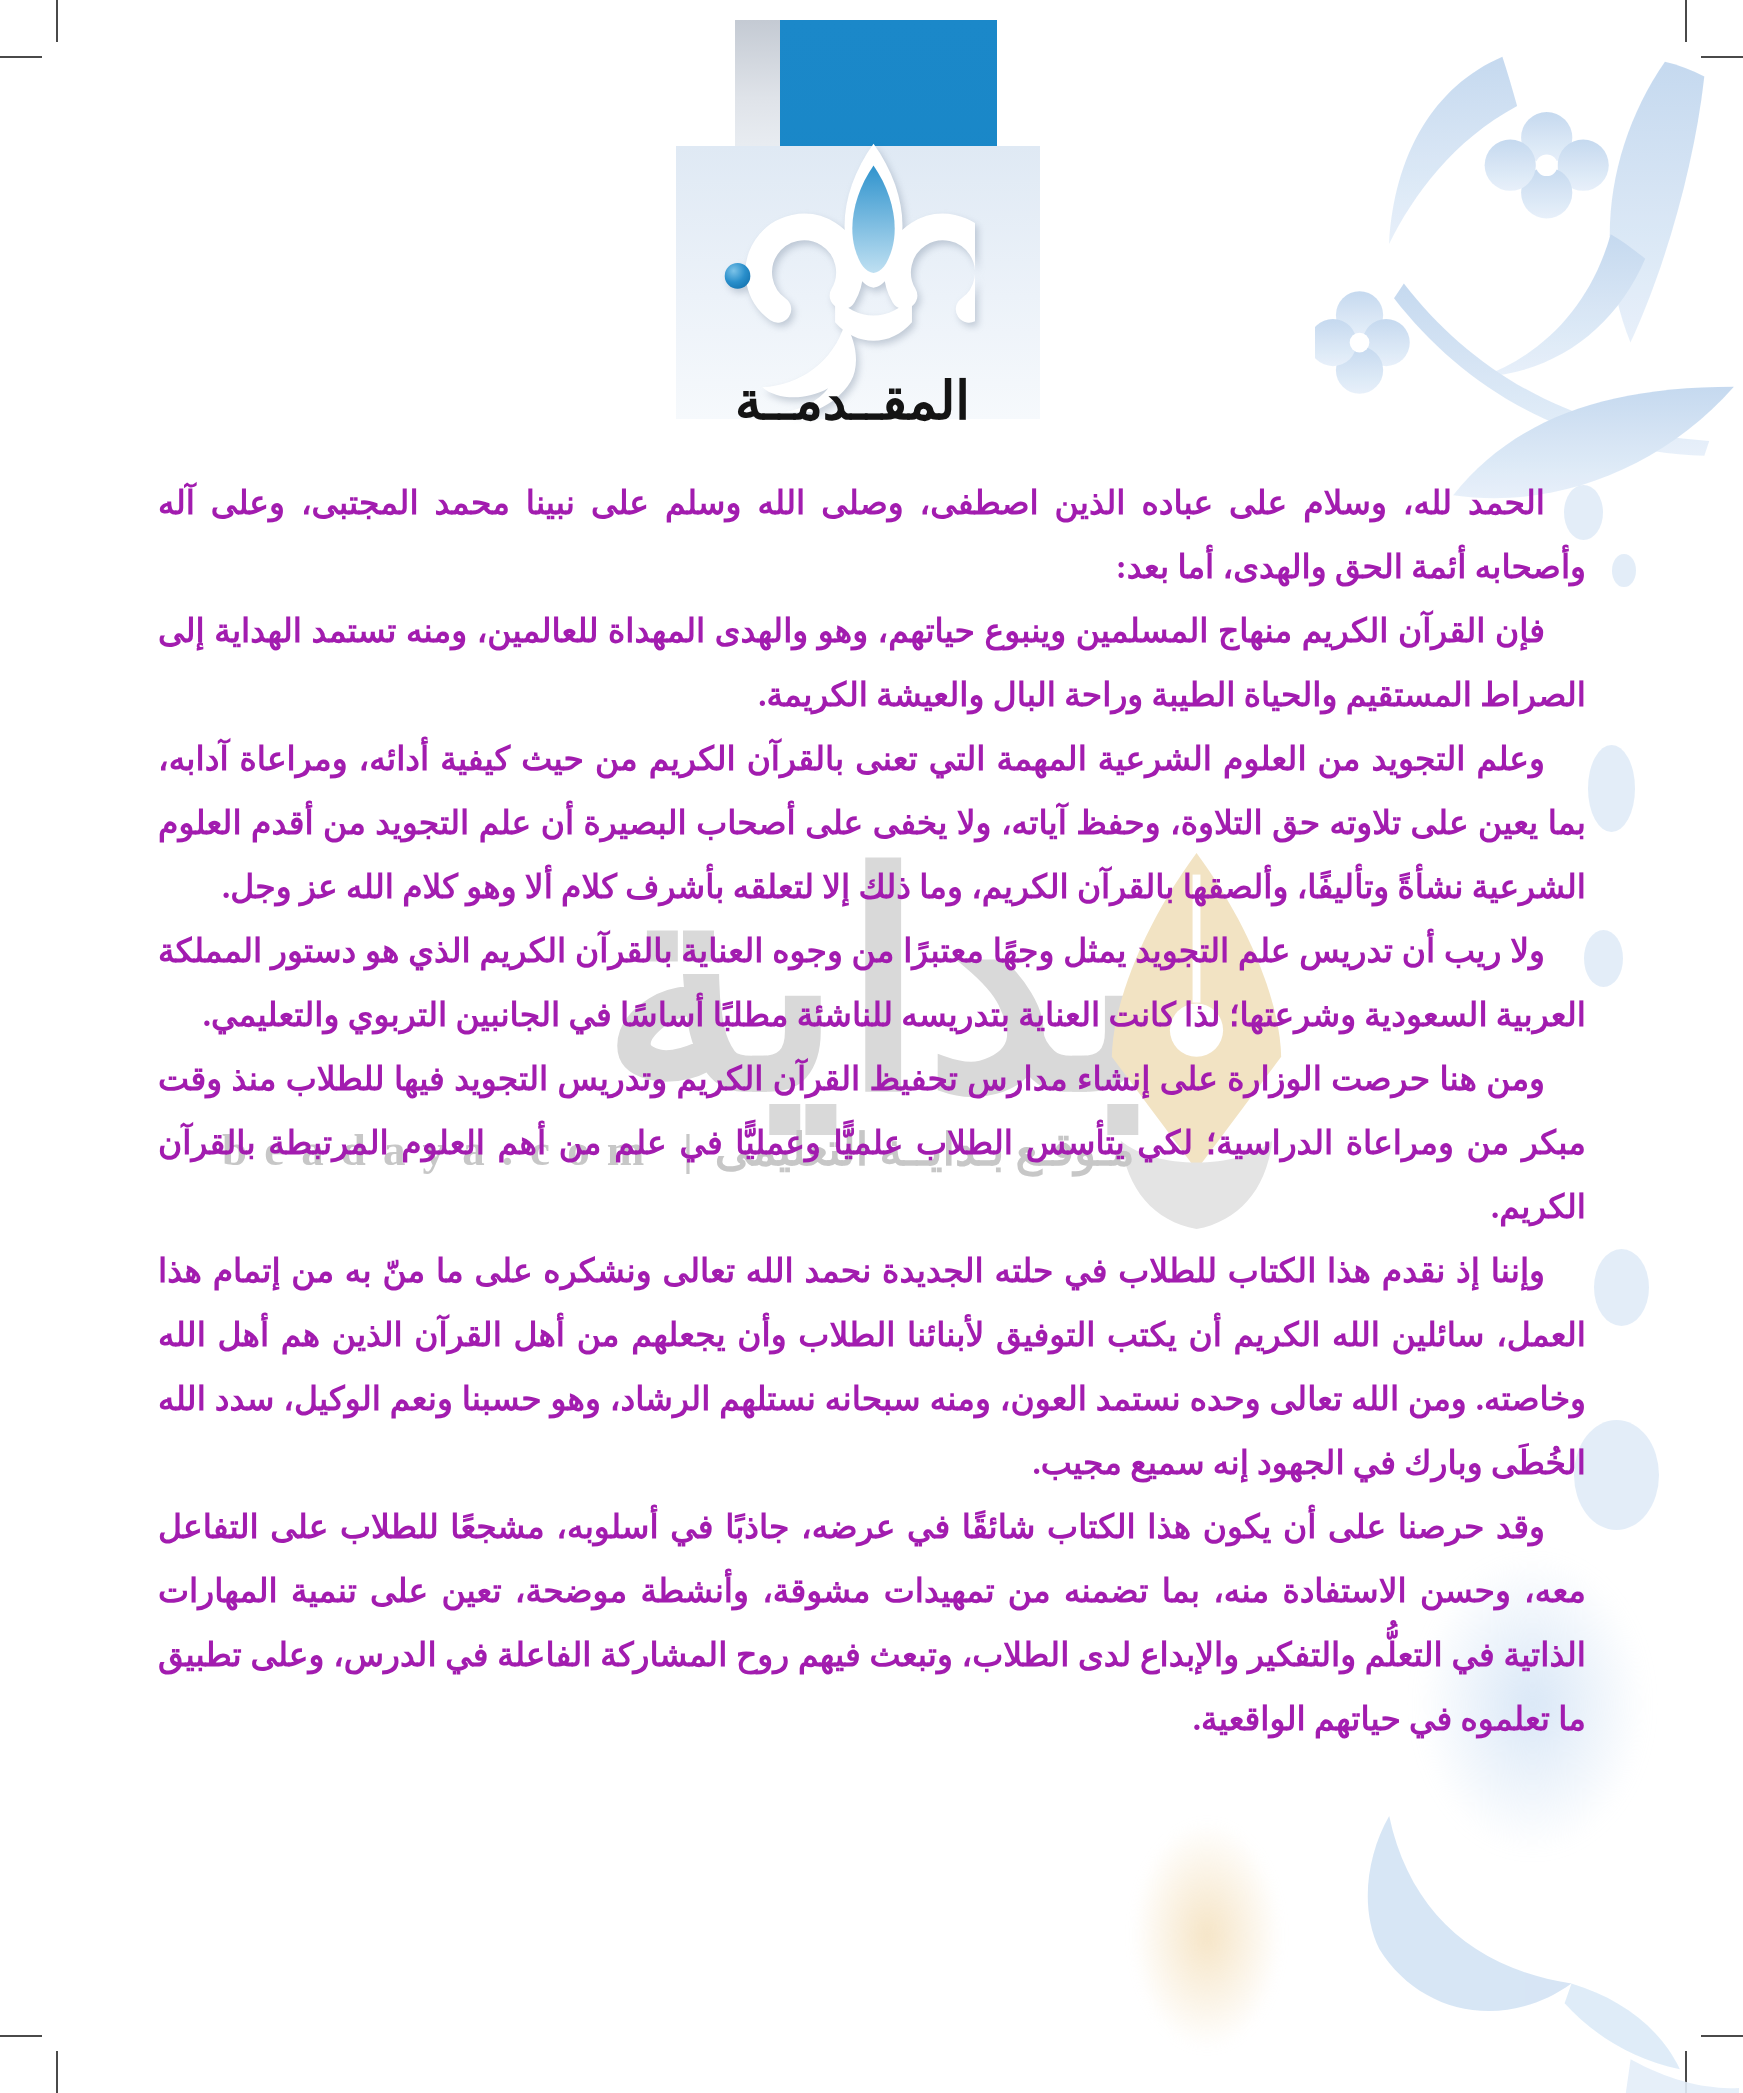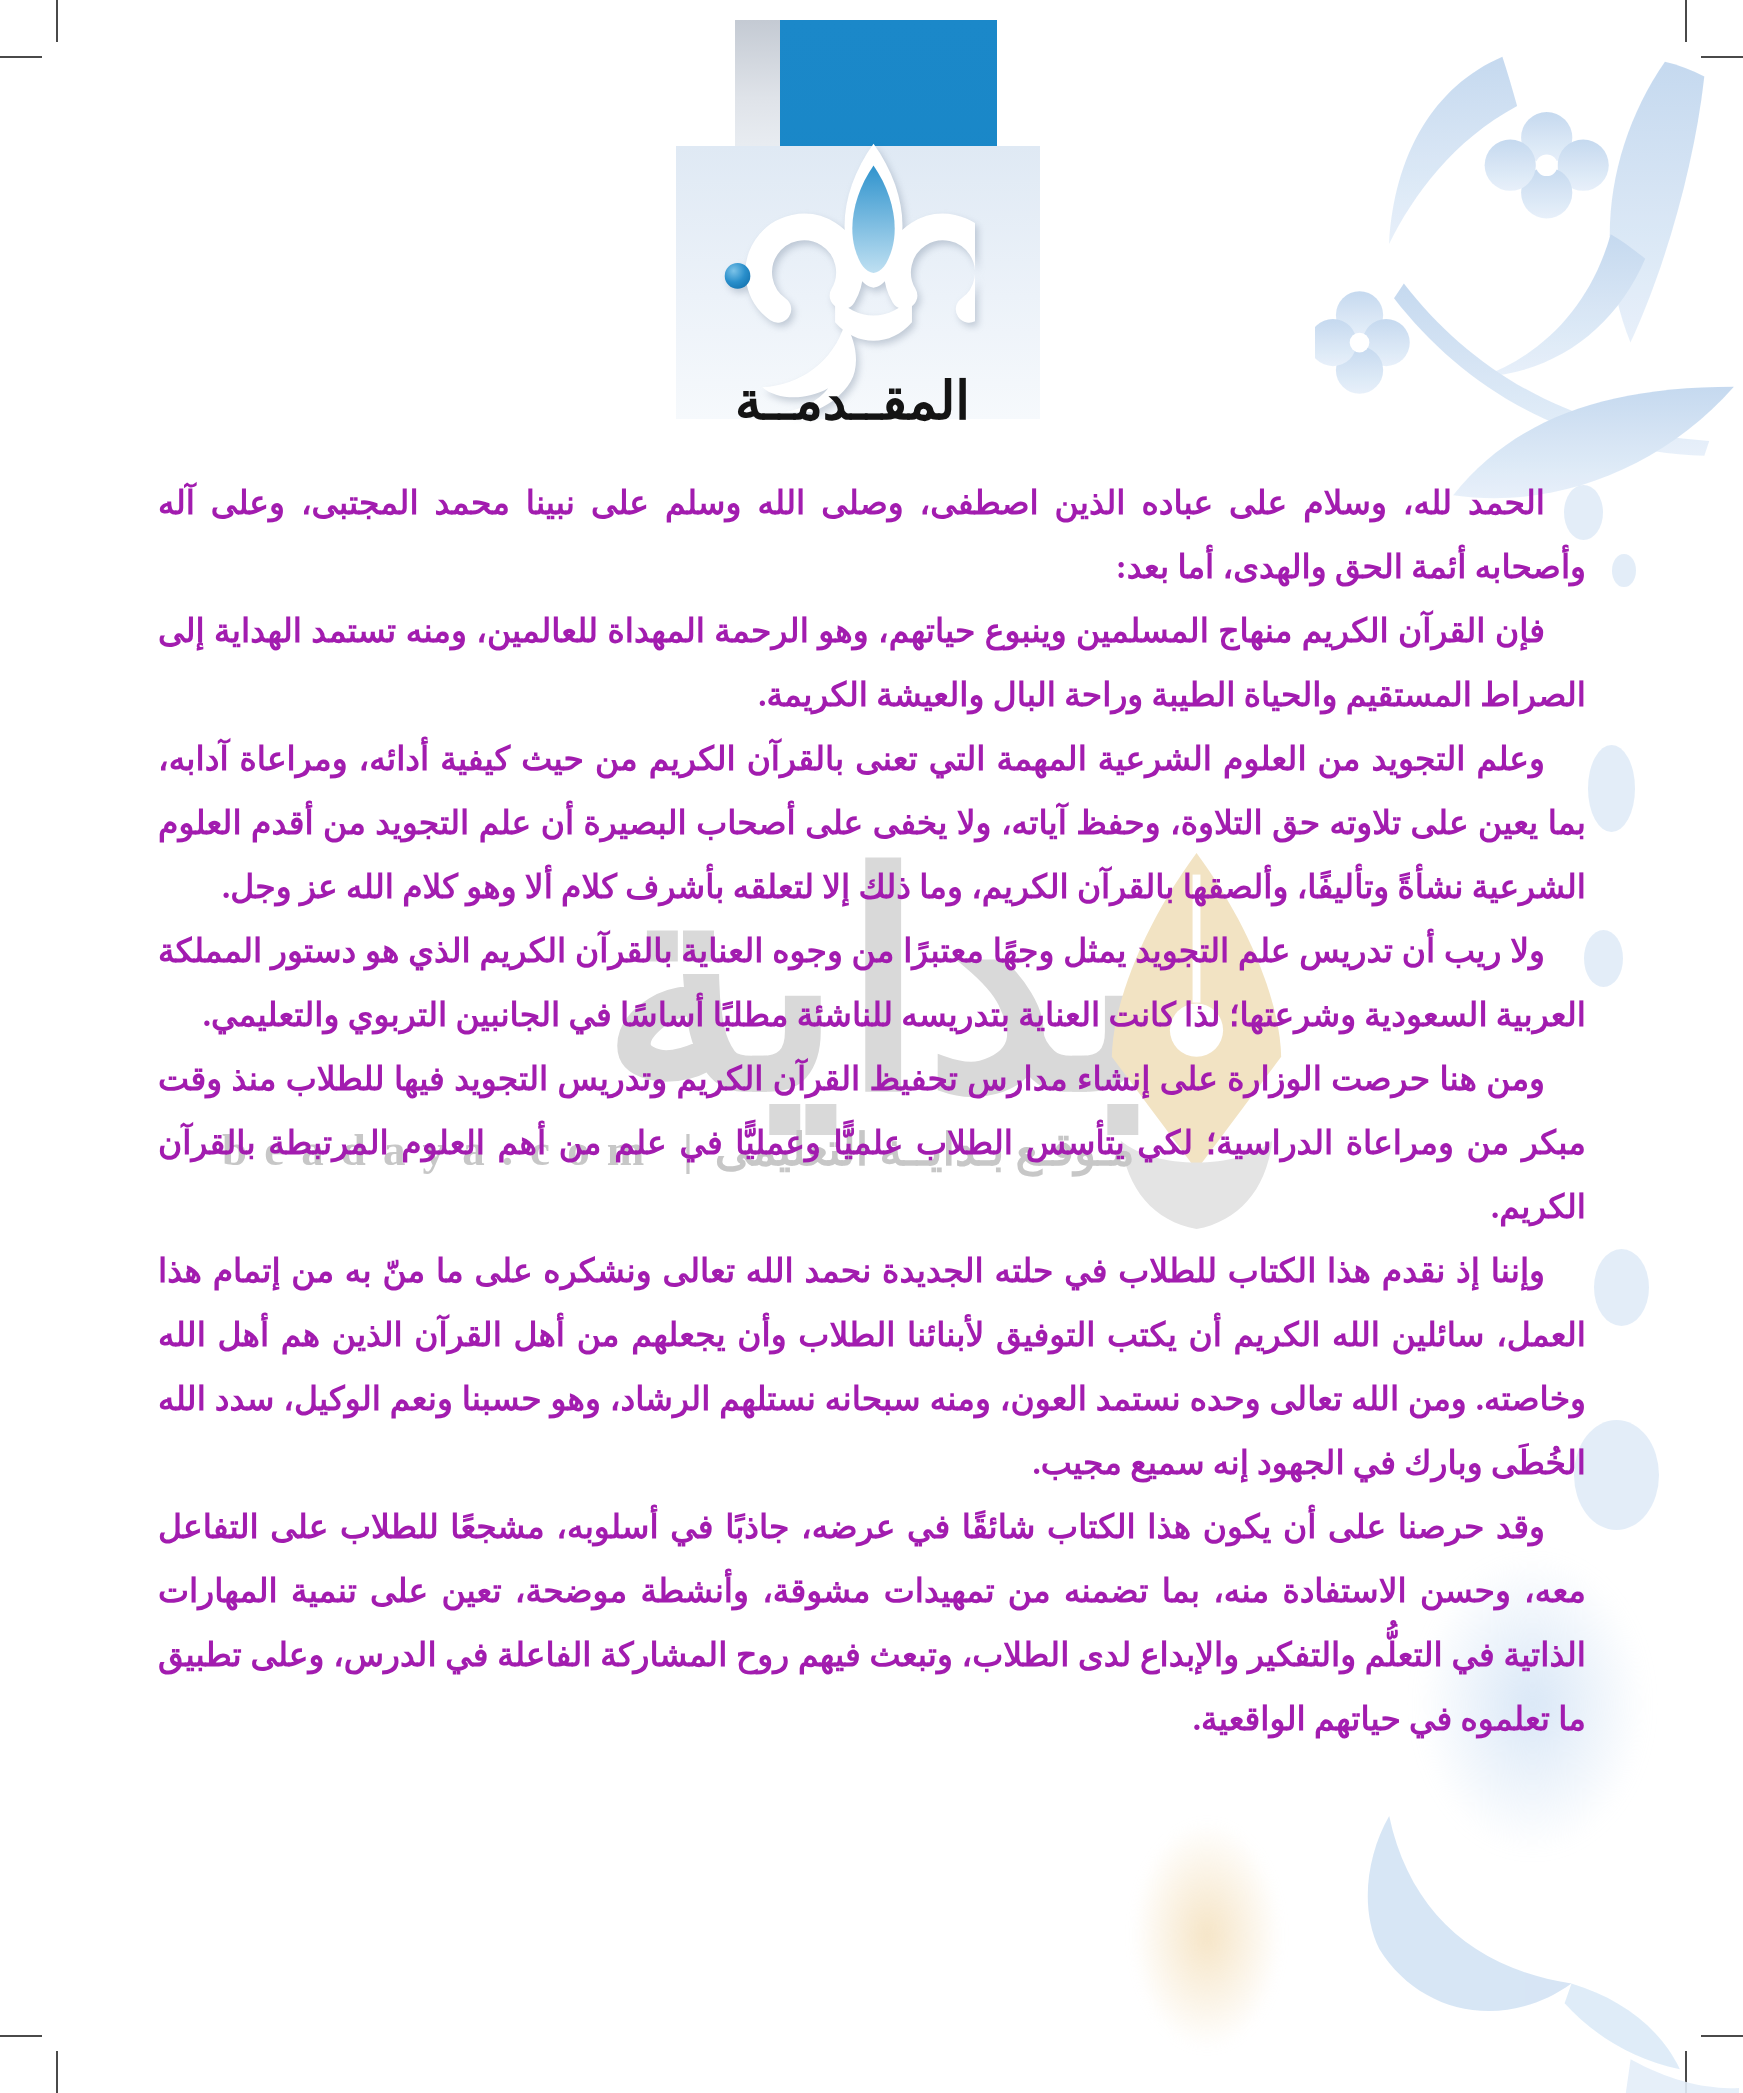--- a/index.html
+++ b/index.html
@@ -149,21 +149,21 @@
   <svg class="floral-br" viewBox="0 0 410 297">
     <g fill="#d3e3f4" opacity="0.9">
       <path d="M55,15 C75,110 140,170 240,185 C170,235 85,215 45,150 C25,110 32,55 55,15 Z"></path>
       <path d="M240,185 C290,200 330,230 350,272 C300,262 260,235 233,205 Z" fill="#dcebf8"></path>
       <path d="M300,262 C340,284 378,293 410,291 L410,297 L295,297 Z" fill="#e4eef9"></path>
     </g>
   </svg>
 
   <div class="body-text" lang="ar" dir="rtl">
     <p>الحمد لله، وسلام على عباده الذين اصطفى، وصلى الله وسلم على نبينا محمد المجتبى، وعلى آله وأصحابه أئمة الحق والهدى، أما بعد:</p>
-    <p>فإن القرآن الكريم منهاج المسلمين وينبوع حياتهم، وهو الرحمة المهداة للعالمين، ومنه تستمد الهداية إلى الصراط المستقيم والحياة الطيبة وراحة البال والعيشة الكريمة.</p>
+    <p>فإن القرآن الكريم منهاج المسلمين وينبوع حياتهم، وهو والهدى المهداة للعالمين، ومنه تستمد الهداية إلى الصراط المستقيم والحياة الطيبة وراحة البال والعيشة الكريمة.</p>
     <p>وعلم التجويد من العلوم الشرعية المهمة التي تعنى بالقرآن الكريم من حيث كيفية أدائه، ومراعاة آدابه، بما يعين على تلاوته حق التلاوة، وحفظ آياته، ولا يخفى على أصحاب البصيرة أن علم التجويد من أقدم العلوم الشرعية نشأةً وتأليفًا، وألصقها بالقرآن الكريم، وما ذلك إلا لتعلقه بأشرف كلام ألا وهو كلام الله عز وجل.</p>
     <p>ولا ريب أن تدريس علم التجويد يمثل وجهًا معتبرًا من وجوه العناية بالقرآن الكريم الذي هو دستور المملكة العربية السعودية وشرعتها؛ لذا كانت العناية بتدريسه للناشئة مطلبًا أساسًا في الجانبين التربوي والتعليمي.</p>
     <p>ومن هنا حرصت الوزارة على إنشاء مدارس تحفيظ القرآن الكريم وتدريس التجويد فيها للطلاب منذ وقت مبكر من ومراعاة الدراسية؛ لكي يتأسس الطلاب علميًّا وعمليًّا في علم من أهم العلوم المرتبطة بالقرآن الكريم.</p>
     <p>وإننا إذ نقدم هذا الكتاب للطلاب في حلته الجديدة نحمد الله تعالى ونشكره على ما منّ به من إتمام هذا العمل، سائلين الله الكريم أن يكتب التوفيق لأبنائنا الطلاب وأن يجعلهم من أهل القرآن الذين هم أهل الله وخاصته. ومن الله تعالى وحده نستمد العون، ومنه سبحانه نستلهم الرشاد، وهو حسبنا ونعم الوكيل، سدد الله الخُطَى وبارك في الجهود إنه سميع مجيب.</p>
     <p>وقد حرصنا على أن يكون هذا الكتاب شائقًا في عرضه، جاذبًا في أسلوبه، مشجعًا للطلاب على التفاعل معه، وحسن الاستفادة منه، بما تضمنه من تمهيدات مشوقة، وأنشطة موضحة، تعين على تنمية المهارات الذاتية في التعلُّم والتفكير والإبداع لدى الطلاب، وتبعث فيهم روح المشاركة الفاعلة في الدرس، وعلى تطبيق ما تعلموه في حياتهم الواقعية.</p>
   </div>
 
 </div>
 
 

